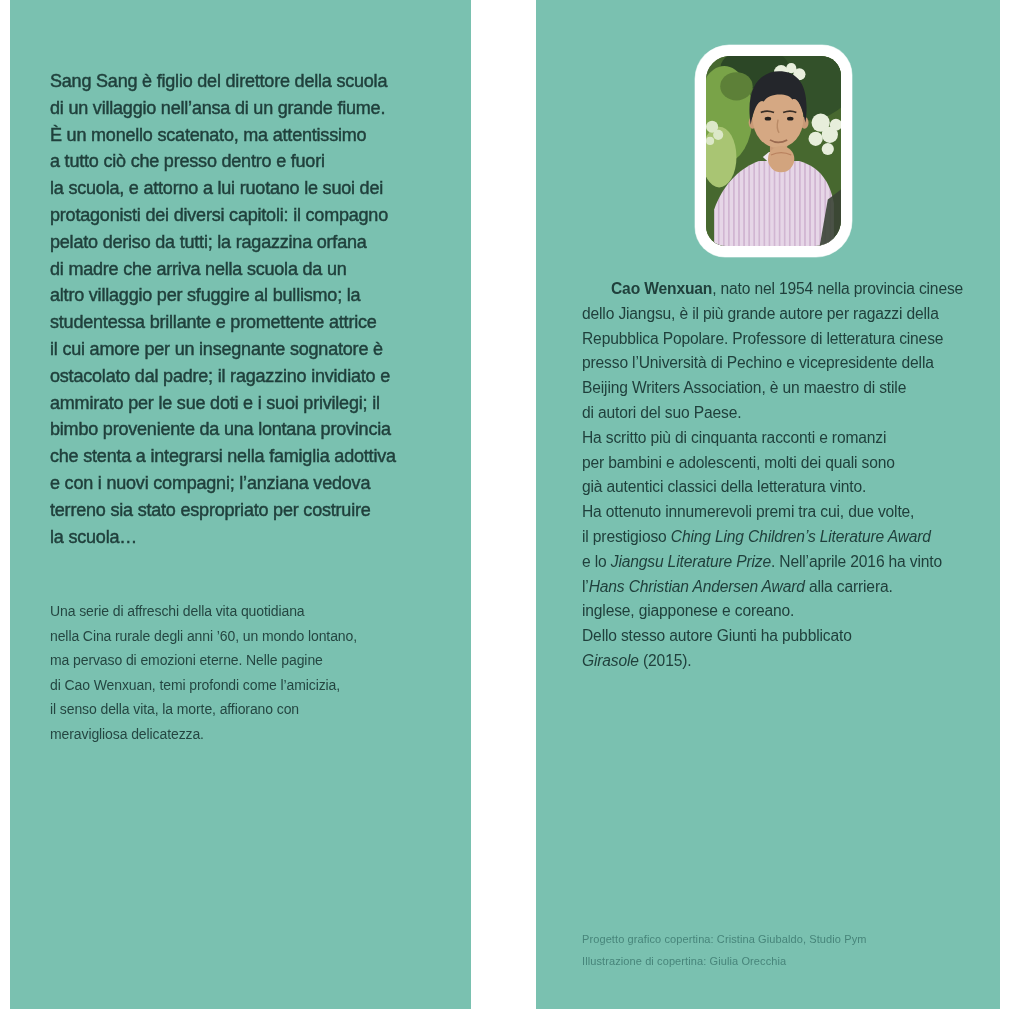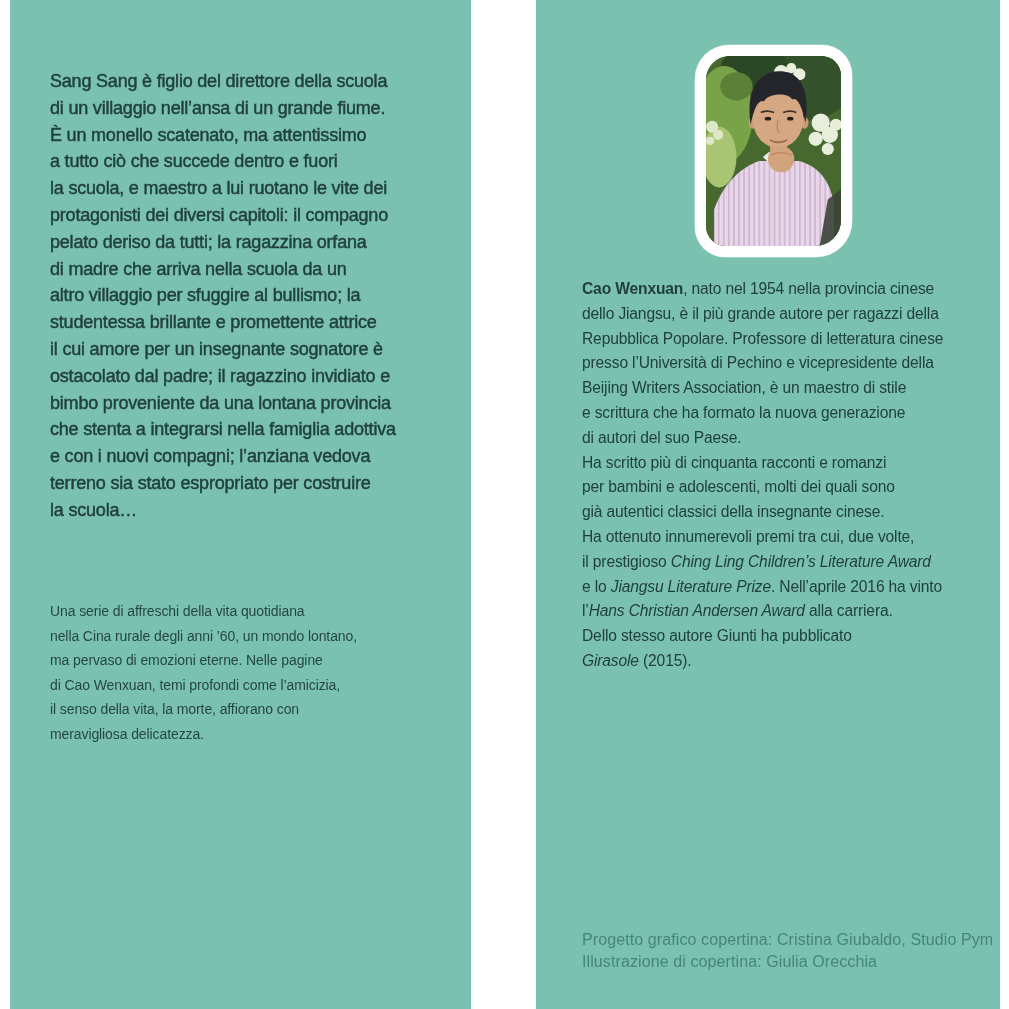--- a/index.html
+++ b/index.html
@@ -42,49 +42,50 @@
     width:100%;height:100%;border-radius:24px 20px 26px 20px;overflow:hidden;
     background:#47682f;
   }
   .photo svg{display:block;width:100%;height:100%;}
 
   
   .bio{
     position:absolute;left:46px;top:277px;
     font-size:15.6px;line-height:24.8px;letter-spacing:-0.15px;
   }
-  .bio .b{font-weight:bold;}
+  .bio .b{font-weight:bold;margin-left:29px;}
   .bio .i, .credits .i{font-style:italic;}
 
   
   .credits{
     position:absolute;left:46px;top:929px;
-    font-size:16px;line-height:21.5px;letter-spacing:0.1px;
+    font-size:11px;line-height:21.5px;letter-spacing:0.1px;
     color:var(--credits-ink);
   }
 </style>
 </head>
 <body>
 
 <div class="page">
 
   <section class="panel left">
     <div class="synopsis">
         <div class="line"><span>Sang Sang è figlio del direttore della scuola</span></div>
         <div class="line"><span>di un villaggio nell’ansa di un grande fiume.</span></div>
         <div class="line"><span>È un monello scatenato, ma attentissimo</span></div>
-        <div class="line"><span>a tutto ciò che succede dentro e fuori</span></div>
-        <div class="line"><span>la scuola, e maestro a lui ruotano le vite dei</span></div>
+        <div class="line"><span>a tutto ciò che presso dentro e fuori</span></div>
+        <div class="line"><span>la scuola, e attorno a lui ruotano le suoi dei</span></div>
         <div class="line"><span>protagonisti dei diversi capitoli: il compagno</span></div>
         <div class="line"><span>pelato deriso da tutti; la ragazzina orfana</span></div>
         <div class="line"><span>di madre che arriva nella scuola da un</span></div>
         <div class="line"><span>altro villaggio per sfuggire al bullismo; la</span></div>
         <div class="line"><span>studentessa brillante e promettente attrice</span></div>
         <div class="line"><span>il cui amore per un insegnante sognatore è</span></div>
         <div class="line"><span>ostacolato dal padre; il ragazzino invidiato e</span></div>
+        <div class="line"><span>ammirato per le sue doti e i suoi privilegi; il</span></div>
         <div class="line"><span>bimbo proveniente da una lontana provincia</span></div>
         <div class="line"><span>che stenta a integrarsi nella famiglia adottiva</span></div>
         <div class="line"><span>e con i nuovi compagni; l’anziana vedova</span></div>
         <div class="line"><span>terreno sia stato espropriato per costruire</span></div>
         <div class="line"><span>la scuola…</span></div>
       </div>
     <div class="review">
         <div class="line"><span>Una serie di affreschi della vita quotidiana</span></div>
         <div class="line"><span>nella Cina rurale degli anni ’60, un mondo lontano,</span></div>
         <div class="line"><span>ma pervaso di emozioni eterne. Nelle pagine</span></div>
@@ -163,29 +164,29 @@
         </svg>
       </div>
     </div>
 
     <div class="bio">
         <div class="line"><span class="b">Cao Wenxuan</span><span>, nato nel 1954 nella provincia cinese</span></div>
         <div class="line"><span>dello Jiangsu, è il più grande autore per ragazzi della</span></div>
         <div class="line"><span>Repubblica Popolare. Professore di letteratura cinese</span></div>
         <div class="line"><span>presso l’Università di Pechino e vicepresidente della</span></div>
         <div class="line"><span>Beijing Writers Association, è un maestro di stile</span></div>
-        <div class="line"><span>e scrittura che ha formato la nuova generazione</span></div>
         <div class="line"><span>di autori del suo Paese.</span></div>
         <div class="line"><span>Ha scritto più di cinquanta racconti e romanzi</span></div>
         <div class="line"><span>per bambini e adolescenti, molti dei quali sono</span></div>
-        <div class="line"><span>già autentici classici della insegnante cinese.</span></div>
+        <div class="line"><span>già autentici classici della letteratura vinto.</span></div>
         <div class="line"><span>Ha ottenuto innumerevoli premi tra cui, due volte,</span></div>
         <div class="line"><span>il prestigioso </span><span class="i">Ching Ling Children’s Literature Award</span></div>
         <div class="line"><span>e lo </span><span class="i">Jiangsu Literature Prize</span><span>. Nell’aprile 2016 ha vinto</span></div>
         <div class="line"><span>l’</span><span class="i">Hans Christian Andersen Award</span><span> alla carriera.</span></div>
+        <div class="line"><span>inglese, giapponese e coreano.</span></div>
         <div class="line"><span>Dello stesso autore Giunti ha pubblicato</span></div>
         <div class="line"><span class="i">Girasole</span><span> (2015).</span></div>
       </div>
 
     <div class="credits">
         <div class="line"><span>Progetto grafico copertina: Cristina Giubaldo, Studio Pym</span></div>
         <div class="line"><span>Illustrazione di copertina: Giulia Orecchia</span></div>
       </div>
 
   </section>

